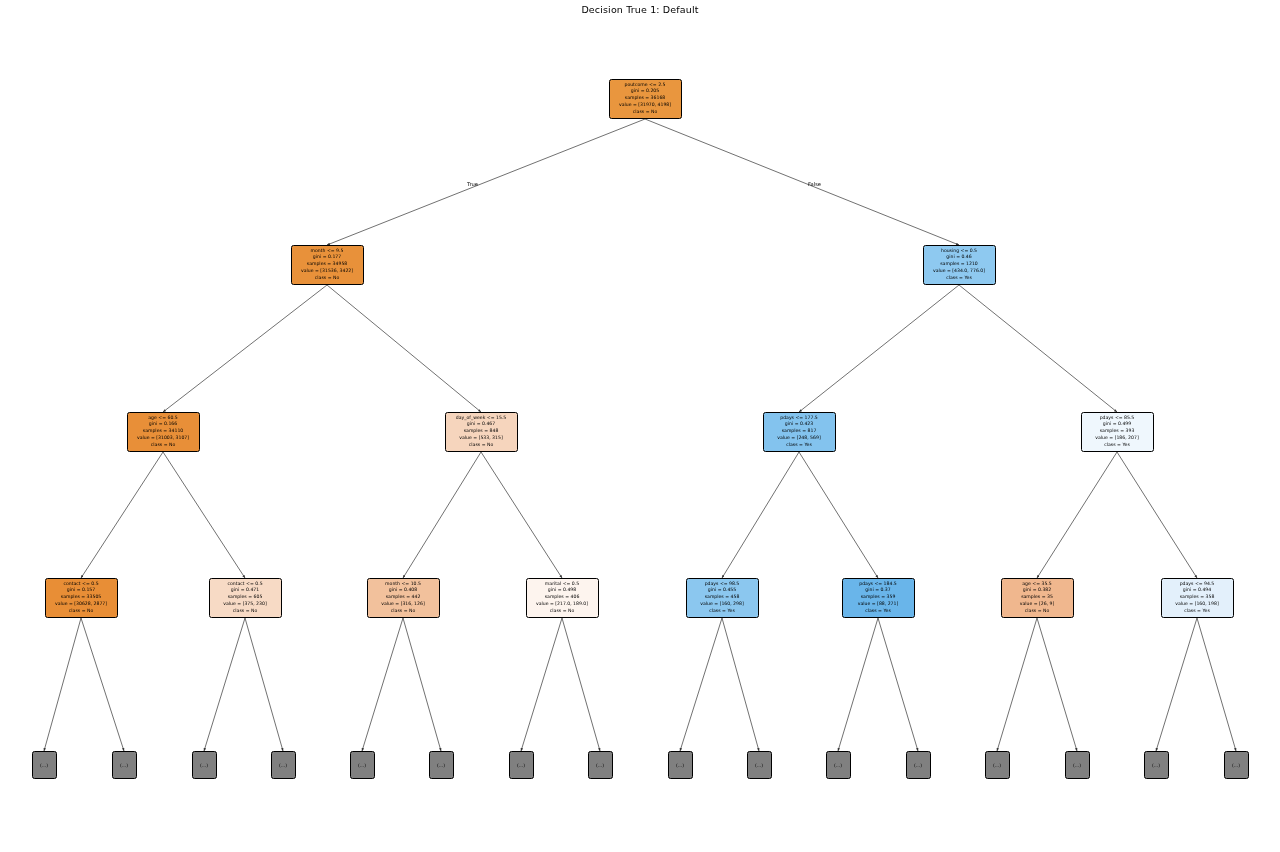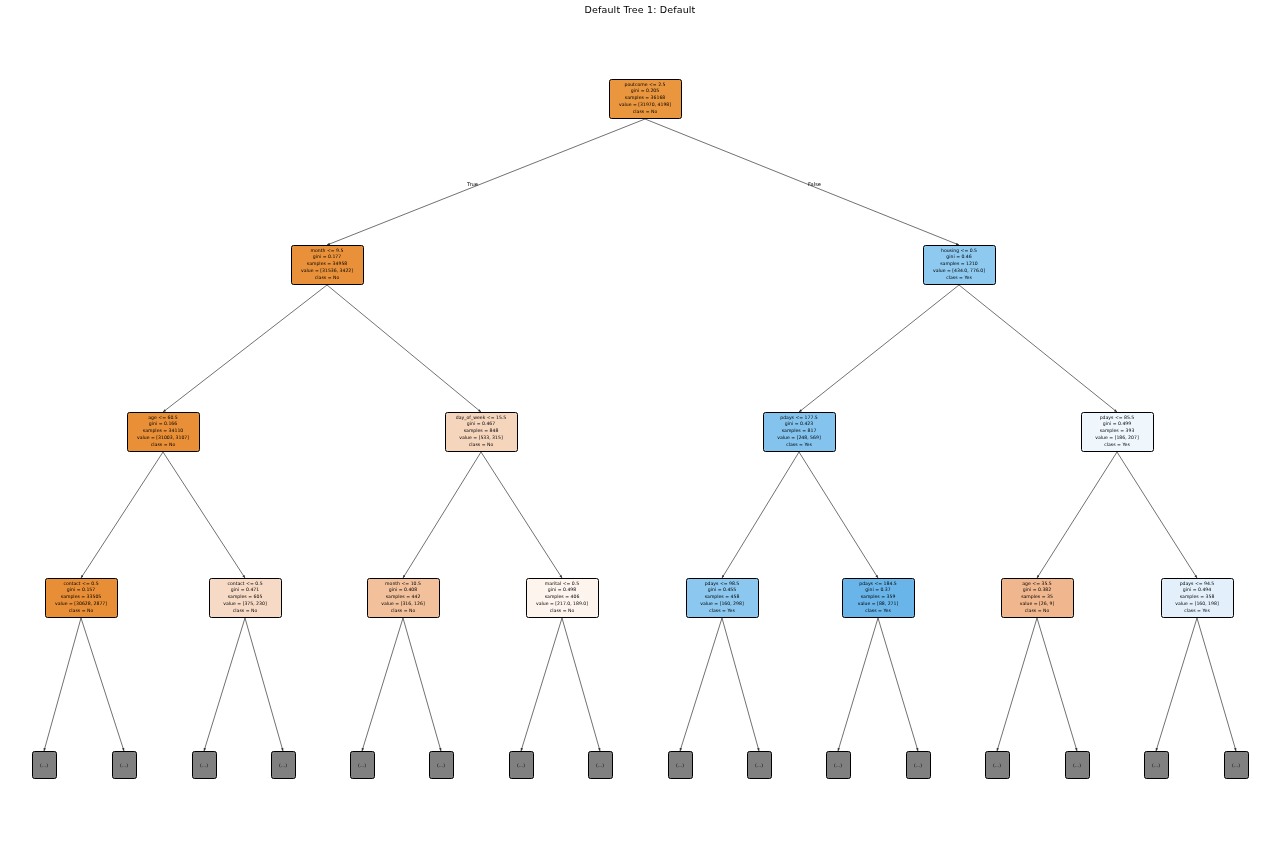--- a/index.html
+++ b/index.html
@@ -71,21 +71,21 @@
     font-size: 5.2px;
     color: #000000;
     white-space: nowrap;
   }
 </style>
 </head>
 <body>
 
 <div id="tree-canvas">
 
-  <div class="chart-title">Default Tree 1: Default</div>
+  <div class="chart-title">Decision True 1: Default</div>
 
   <svg id="edge-layer" viewBox="0 0 1280 852" xmlns="http://www.w3.org/2000/svg">
     <defs>
       <marker id="arrow" markerWidth="5" markerHeight="5" refX="4.2" refY="1.8" orient="auto" markerUnits="strokeWidth">
         <path d="M0,0 L4.4,1.8 L0,3.6 z" fill="#333333"></path>
       </marker>
     </defs>
     <g id="edges-group">
         <line x1="645" y1="119" x2="327" y2="245" stroke="#333333" stroke-width="0.7" marker-end="url(#arrow)"></line>
         <line x1="645" y1="119" x2="959" y2="245" stroke="#333333" stroke-width="0.7" marker-end="url(#arrow)"></line>

